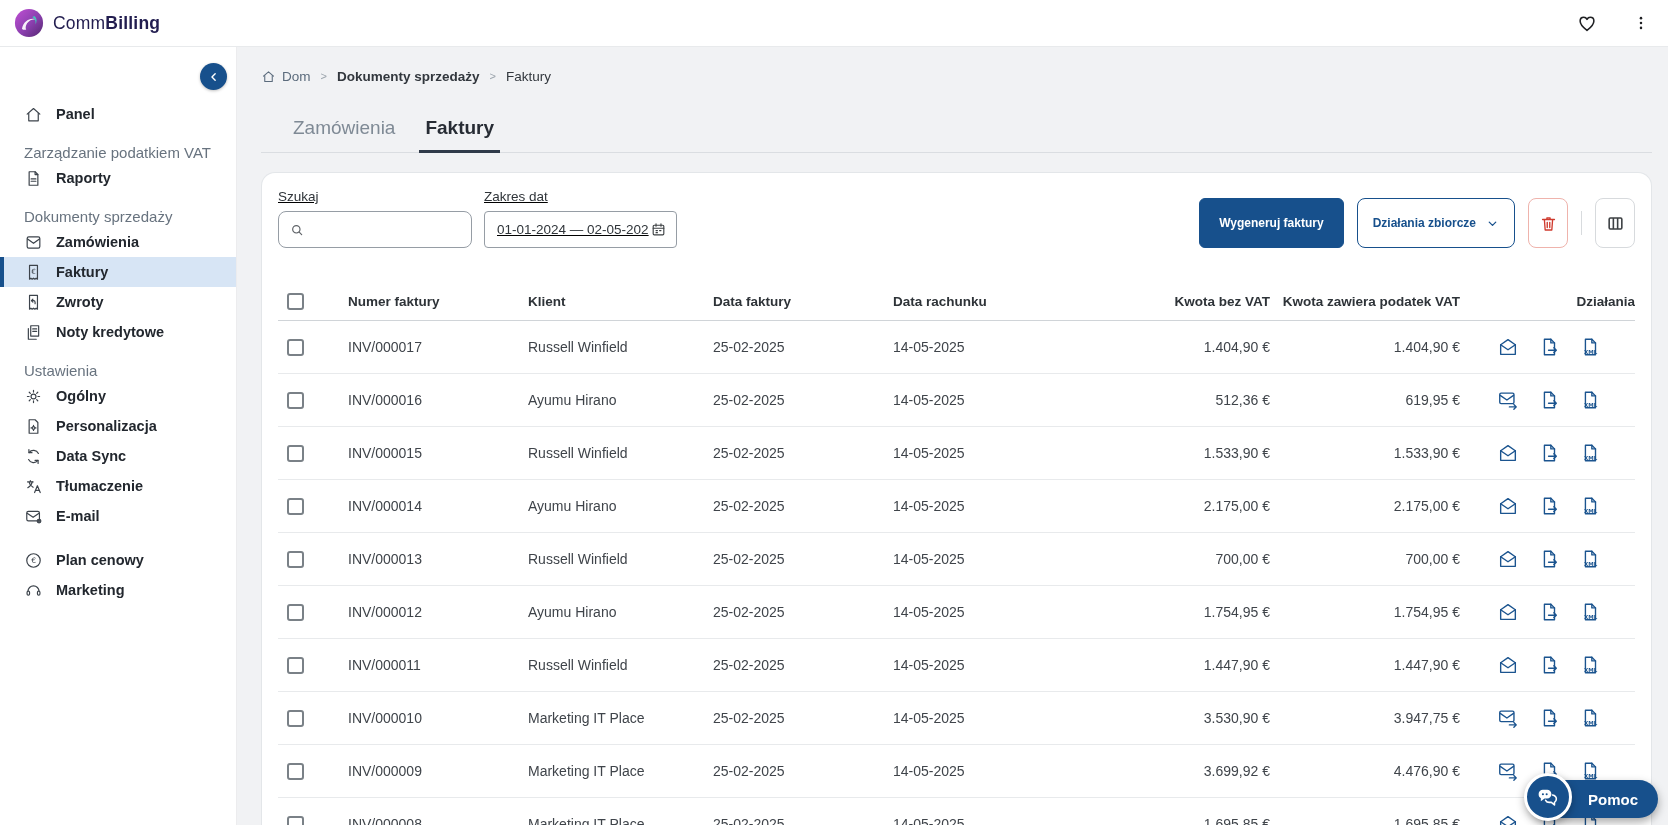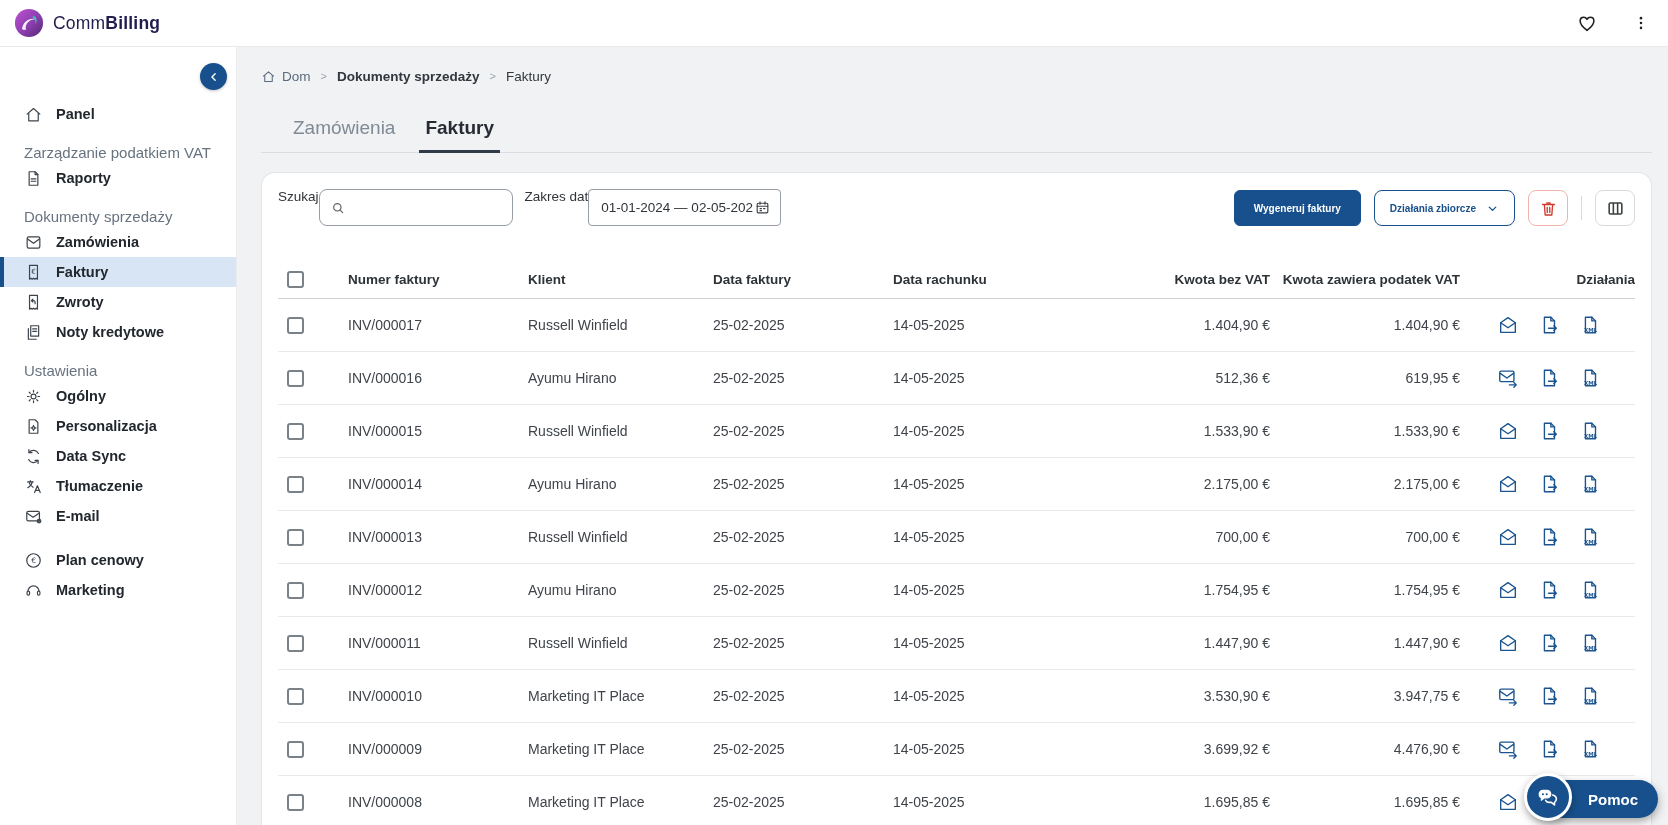--- a/index.html
+++ b/index.html
@@ -43,30 +43,30 @@
   .tabs{margin-top:26px;display:flex;border-bottom:1px solid #dadde1;padding-left:26px;}
   .tab{font-size:19px;padding:4px 6px 13px;margin-right:18px;color:#7f8a95;cursor:pointer;position:relative;}
   .tab.active{color:#272c34;font-weight:600;}
   .tab.active::after{content:"";position:absolute;left:0;right:0;bottom:-1px;height:3px;background:#303b4a;}
 
   
   .card{margin-top:19px;background:#fff;border:1px solid #e3e6e9;border-bottom:none;border-radius:14px 14px 0 0;
         padding:16px 16px 0;height:700px;box-sizing:border-box;}
   .filter-row{display:flex;align-items:flex-end;justify-content:space-between;}
   .filter-left{display:flex;gap:12px;}
-  .field{display:flex;flex-direction:row;}
+  .field{display:flex;flex-direction:column;text-decoration:underline;}
   .field-label{font-size:13.5px;color:#2f3439;font-weight:500;margin-bottom:7px;}
   .search-box{width:194px;height:37px;border:1px solid #969da5;border-radius:8px;display:flex;align-items:center;
               padding:0 8px 0 10px;box-sizing:border-box;background:#fff;}
   .search-box input{border:none;outline:none;flex:1;font-size:13.5px;margin-left:8px;font-family:inherit;min-width:0;}
   .date-box{width:193px;height:37px;border:1px solid #969da5;border-radius:4px;display:flex;align-items:center;
             padding:0 9px 0 12px;box-sizing:border-box;background:#fff;cursor:pointer;}
   .date-value{flex:1;font-size:13.5px;color:#2f3439;white-space:nowrap;overflow:hidden;}
   .btn-row{display:flex;align-items:center;gap:13px;}
-  .btn{height:36px;border-radius:8px;font-size:10px;font-weight:700;cursor:pointer;font-family:inherit;
+  .btn{height:50px;border-radius:8px;font-size:12px;font-weight:700;cursor:pointer;font-family:inherit;
        display:inline-flex;align-items:center;justify-content:center;box-sizing:border-box;}
   .btn-primary{background:#17508c;color:#fff;border:1px solid #17508c;padding:0 19px;border-radius:6px;}
   .btn-outline{background:#fff;color:#17508c;border:1px solid #17508c;padding:8px 15px;gap:10px;}
   .btn-icon{width:40px;padding:0;background:#fff;}
   .btn-danger{border:1px solid #efb3ac;color:#cf3a2e;}
   .btn-cols{border:1px solid #d7dadd;color:#3c4043;}
   .v-divider{width:1px;height:24px;background:#d8dbde;}
 
   
   .table{margin-top:34px;}

